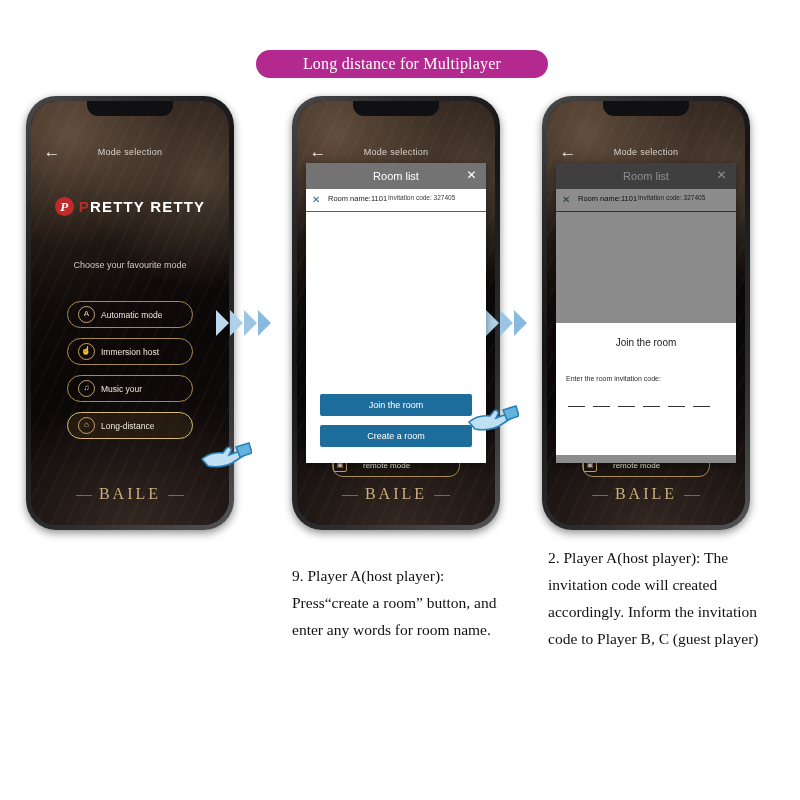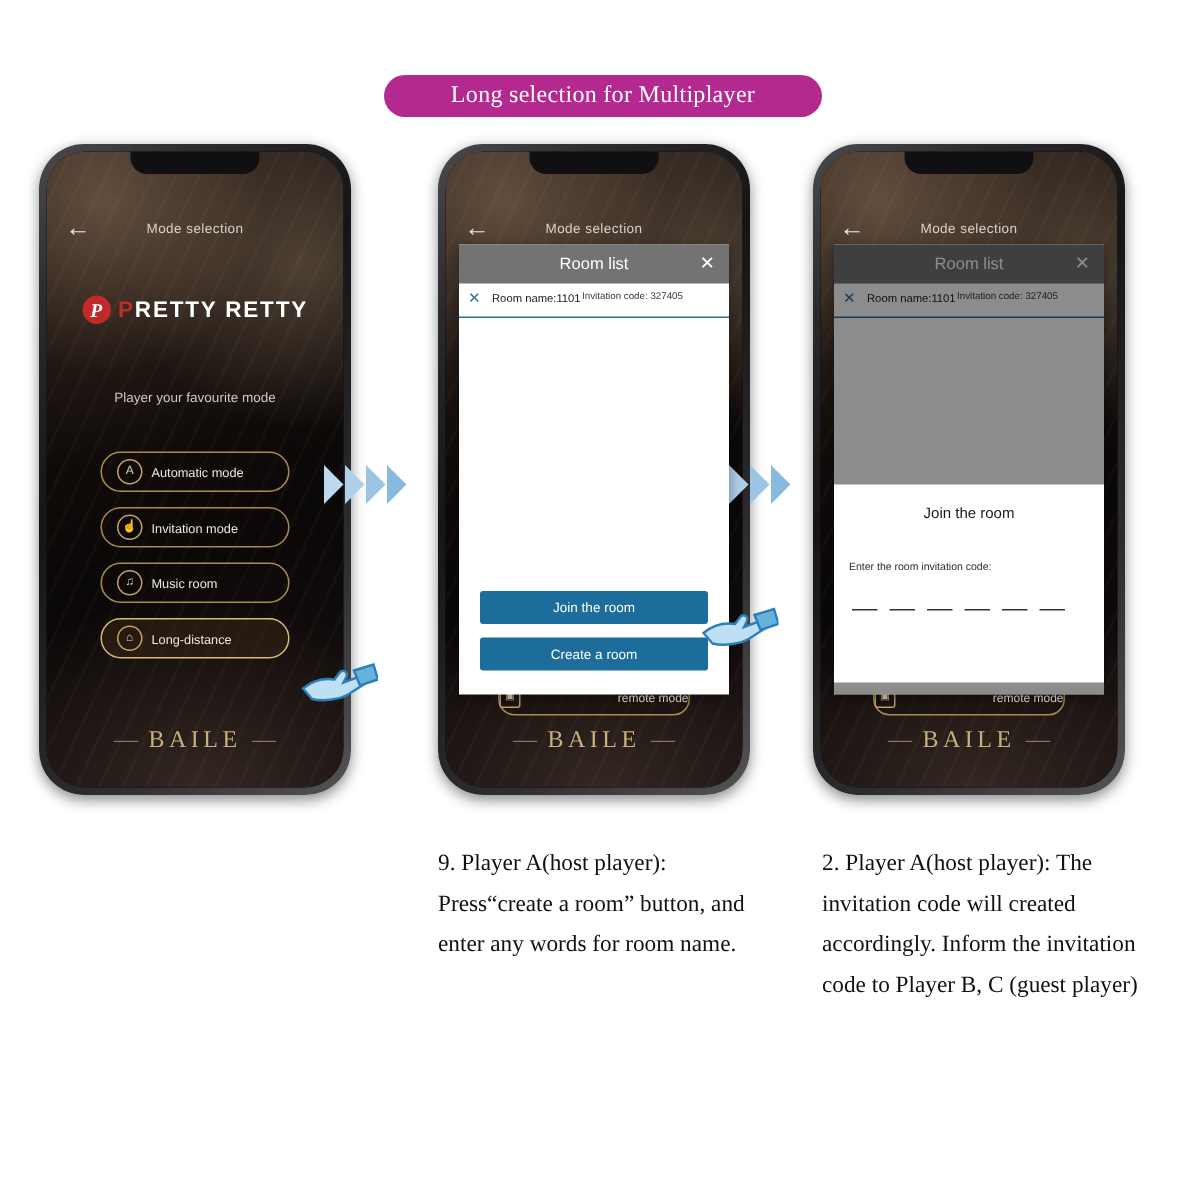--- a/index.html
+++ b/index.html
@@ -228,22 +228,22 @@
     bottom: 48px;
     left: 50%;
     transform: translateX(-50%);
     width: 126px;
     height: 22px;
     border: 1px solid #a98a52;
     border-radius: 11px;
     background: rgba(20,14,12,.35);
     display: flex;
     align-items: center;
-    justify-content: space-between;
-    gap: 5px;
+    justify-content: flex-start;
+    gap: 16px;
     z-index: 4;
   }
   .remote-bar .m-icon {
     width: 12px; height: 12px;
     border: 1px solid #c6a268;
     border-radius: 2px;
     color: #e5d4ad;
     font-size: 7px;
     line-height: 11px;
     text-align: center;
@@ -401,58 +401,58 @@
   
   .caption {
     position: absolute;
     font-family: "Liberation Serif", serif;
     font-size: 15.5px;
     line-height: 27px;
     color: #111111;
     width: 230px;
   }
   #caption1 { left: 292px; top: 562px; }
-  #caption2 { left: 548px; top: 562px; }
+  #caption2 { left: 548px; top: 544px; }
 </style>
 </head>
 <body>
 
 <div class="title-banner">
-  <span>Long selection for Multiplayer</span>
+  <span>Long distance for Multiplayer</span>
 </div>
 
 <div class="phone" id="phone1">
   <div class="screen">
     <div class="wallpaper"></div>
     <div class="notch"></div>
 
     <div class="topbar">
       <div class="back-arrow">←</div>
       <div class="topbar-title">Mode selection</div>
     </div>
 
     <div class="brand">
       <div class="brand-mark">P</div>
       <div class="brand-text"><em>P</em><span>RETTY RETTY</span></div>
     </div>
 
-    <div class="choose-text">Player your favourite mode</div>
+    <div class="choose-text">Choose your favourite mode</div>
 
     <div class="mode-list">
       <div class="mode-btn">
         <div class="m-icon">A</div>
         <div class="m-label">Automatic mode</div>
       </div>
       <div class="mode-btn">
         <div class="m-icon">☝</div>
-        <div class="m-label">Invitation mode</div>
+        <div class="m-label">Immersion host</div>
       </div>
       <div class="mode-btn">
         <div class="m-icon">♫</div>
-        <div class="m-label">Music room</div>
+        <div class="m-label">Music your</div>
       </div>
       <div class="mode-btn selected">
         <div class="m-icon">⌂</div>
         <div class="m-label">Long-distance</div>
       </div>
     </div>
 
     <div class="footer-brand">
       <span class="dash">—</span>
       <span>BAILE</span>

